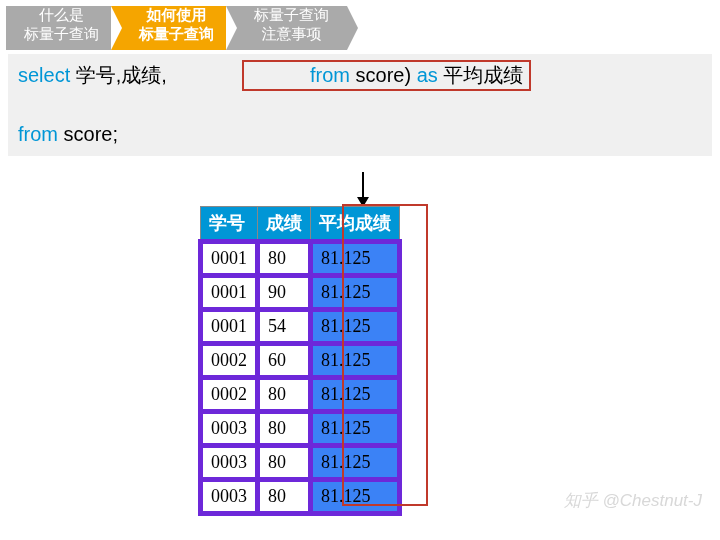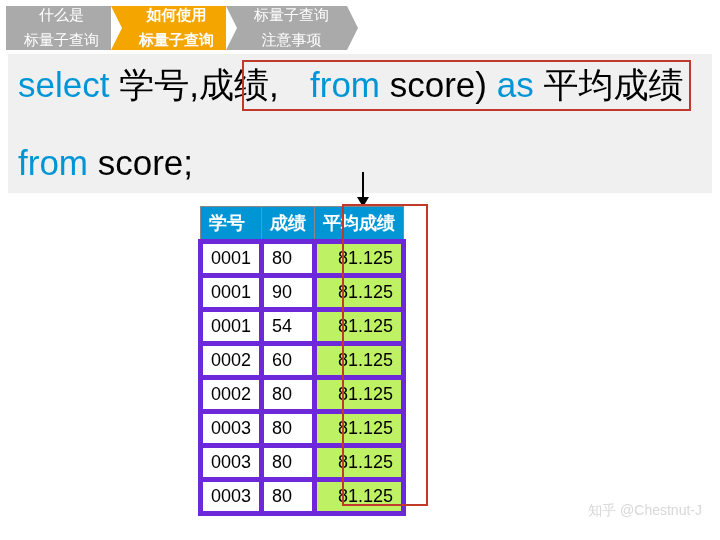--- a/index.html
+++ b/index.html
@@ -1,44 +1,44 @@
 <!DOCTYPE html>
 <html><head>
 <meta charset="utf-8">
 <style>
   * { margin: 0; padding: 0; box-sizing: border-box; }
   body { width: 720px; height: 540px; font-family: "Microsoft YaHei", SimSun, sans-serif; background: #fff; position: relative; }
   .nav { display: flex; padding: 6px 6px 0 6px; }
-  .chev { position: relative; height: 44px; display: flex; flex-direction: column; justify-content: space-between; align-items: center; color: #fff; font-size: 15px; line-height: 1.25; padding: 0 18px 0 28px; margin-right: -6px; }
+  .chev { position: relative; height: 44px; display: flex; flex-direction: column; justify-content: flex-start; align-items: center; color: #fff; font-size: 15px; line-height: 1.25; padding: 0 18px 0 28px; margin-right: -6px; }
   .chev:first-child { padding-left: 18px; }
   .chev.gray { background: #aaa; }
   .chev.orange { background: #f5a500; font-weight: bold; }
   .chev::after { content: ""; position: absolute; right: -11px; top: 0; border-top: 22px solid transparent; border-bottom: 22px solid transparent; border-left: 11px solid; }
   .chev.gray::after { border-left-color: #aaa; }
   .chev.orange::after { border-left-color: #f5a500; }
   .chev::before { content: ""; position: absolute; left: 0; top: 0; border-top: 22px solid transparent; border-bottom: 22px solid transparent; border-left: 11px solid #fff; }
   .chev:first-child::before { display: none; }
 
-  .code { background: #f0f0f0; margin: 4px 8px 0 8px; padding: 8px 10px 10px 10px; font-size: 35px; position: relative; }
+  .code { background: #f0f0f0; margin: 4px 8px 0 8px; padding: 8px 10px 10px 10px; font-size: 20px; position: relative; }
   .kw { color: #0096d6; }
   .fn { color: #cc338b; }
   .box { border: 2px solid #c0392b; display: inline-block; padding: 0 6px; position: absolute; top: 6px; left: 234px; }
   .box .row2 { padding-left: 60px; }
 
   .arrow { position: absolute; left: 362px; top: 172px; width: 2px; height: 34px; background: #000; }
   .arrow::after { content: ""; position: absolute; left: -5px; bottom: -1px; border-left: 6px solid transparent; border-right: 6px solid transparent; border-top: 10px solid #000; }
 
   .table-wrap { position: absolute; left: 198px; top: 206px; }
-  table { border-collapse: collapse; font-size: 18px; }
+  table { border-collapse: collapse; font-size: 18px; font-family: Liberation Serif, serif; }
   th { background: #0096d6; color: #fff; text-align: left; padding: 4px 8px; border: 1px solid #888; font-weight: bold; }
   td { border: 5px solid #6d28d9; padding: 4px 8px; }
-  td.hl { background: #bef264; text-align: right; }
+  td.hl { background: #3b82f6; }
   .col-box { position: absolute; left: 144px; top: -2px; width: 86px; height: 302px; border: 2px solid #c0392b; pointer-events: none; }
 
-  .watermark { position: absolute; right: 18px; bottom: 20px; color: #d8d8d8; font-size: 14px; }
+  .watermark { position: absolute; right: 18px; bottom: 28px; color: #d8d8d8; font-size: 17px; font-style: italic; }
 </style>
 </head>
 <body>
 
 <div class="nav">
   <div class="chev gray">
     <span>什么是</span>
     <span>标量子查询</span>
   </div>
   <div class="chev orange">

